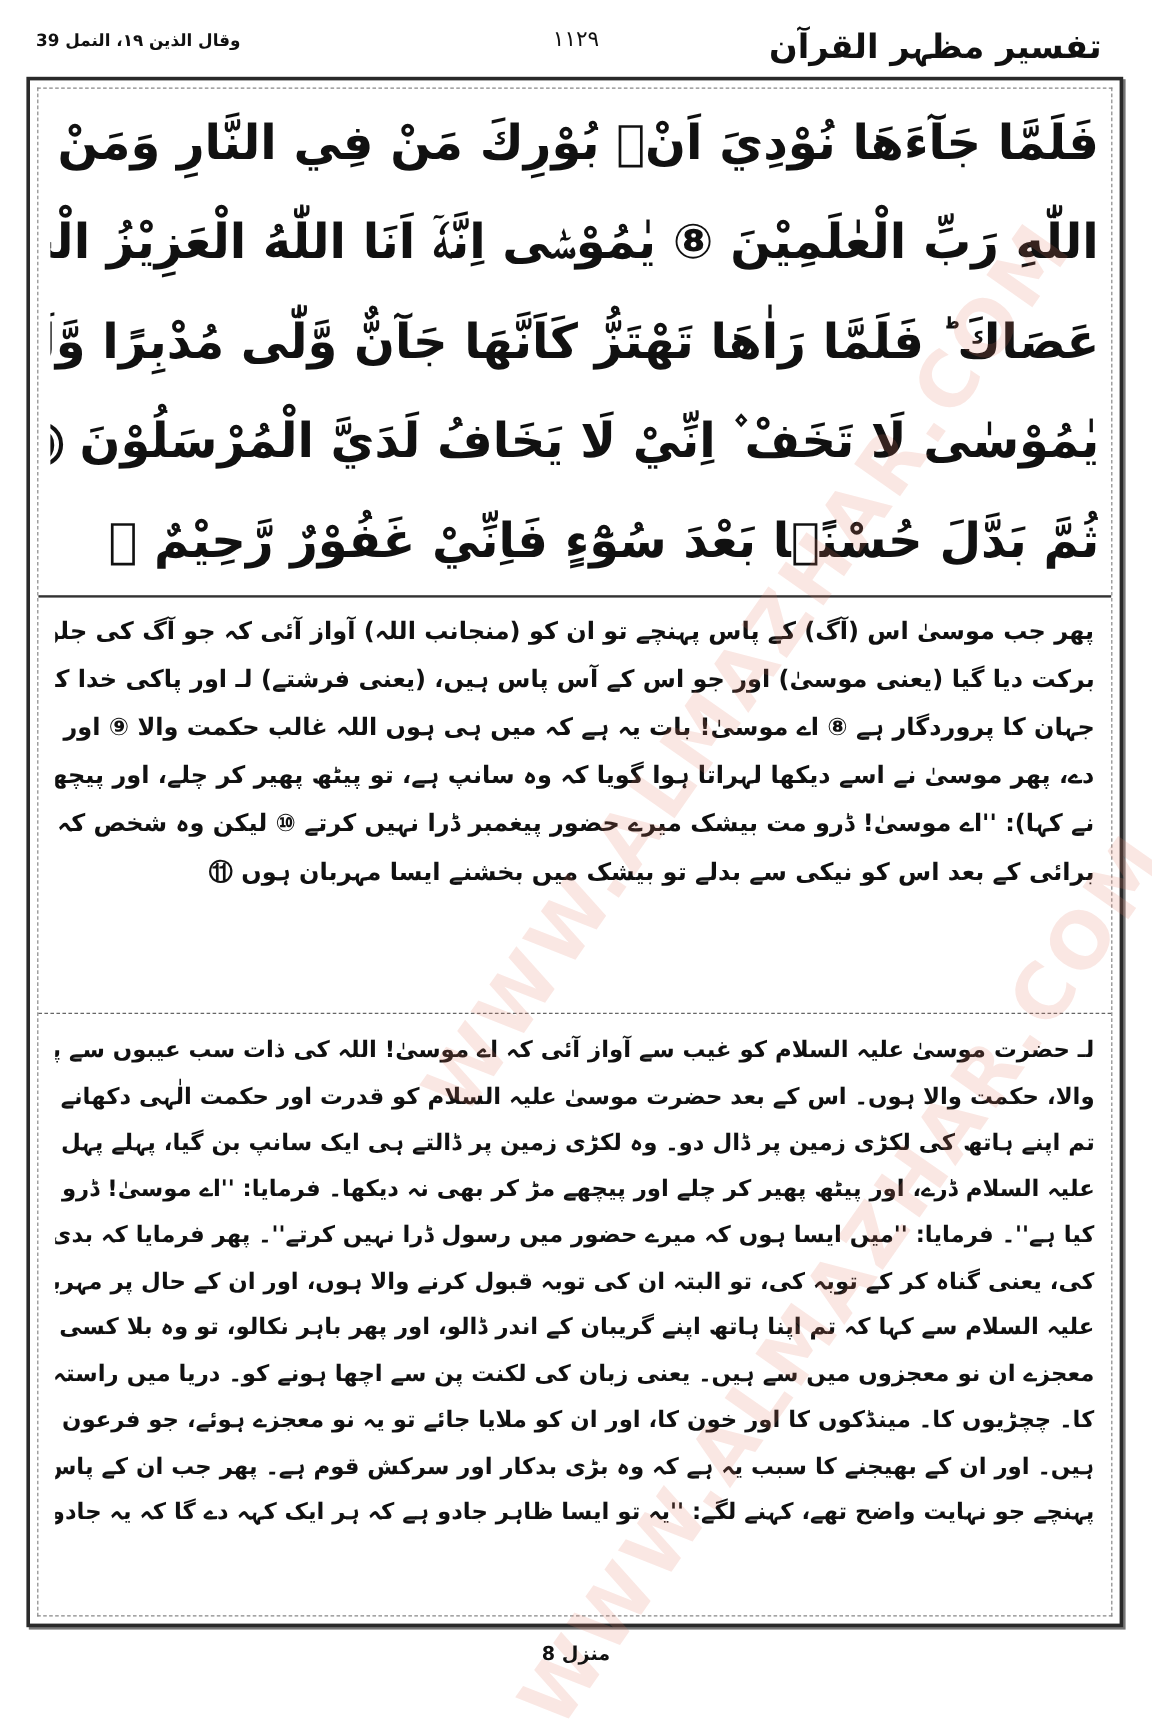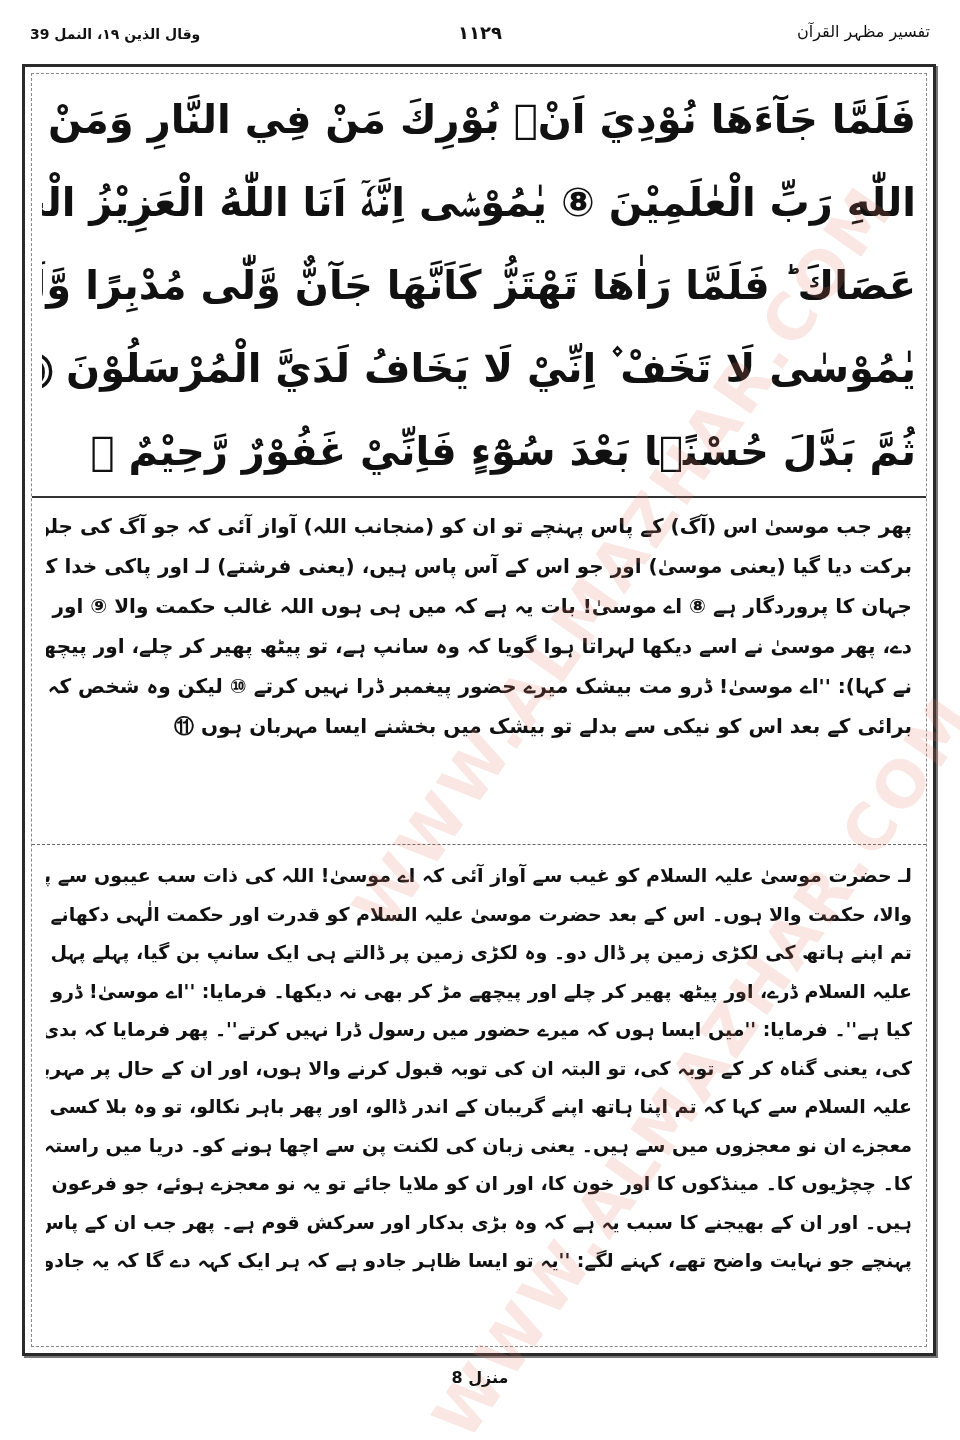--- a/index.html
+++ b/index.html
@@ -4,22 +4,22 @@
   <style>
     html, body { margin: 0; padding: 0; }
     body {
       width: 960px; height: 1440px; background: #ffffff; position: relative; overflow: hidden;
       font-family: "DejaVu Sans", sans-serif; color: #111;
     }
     .header {
       position: absolute; top: 18px; left: 20px; right: 20px; height: 36px;
       direction: rtl;
     }
-    .header .title { position: absolute; right: 10px; top: 4px; font-size: 16px; font-weight: normal; }
-    .header .pagenum { position: absolute; left: 0; right: 0; top: 4px; text-align: center; font-size: 18px; font-weight: bold; direction: ltr; }
+    .header .title { position: absolute; right: 22px; top: 4px; font-size: 28px; font-weight: bold; }
+    .header .pagenum { position: absolute; left: 0; right: 0; top: 4px; text-align: center; font-size: 18px; font-weight: normal; direction: ltr; }
     .header .surah { position: absolute; left: 10px; top: 8px; font-size: 14px; font-weight: bold; }
     .frame {
       position: absolute; top: 64px; left: 22px; width: 914px; height: 1292px;
       border: 3px solid #2a2a2a; box-sizing: border-box;
       box-shadow: 2px 2px 0 #777;
     }
     .inner {
       position: absolute; top: 6px; left: 6px; right: 6px; bottom: 6px;
       border: 1px dashed #888;
     }

